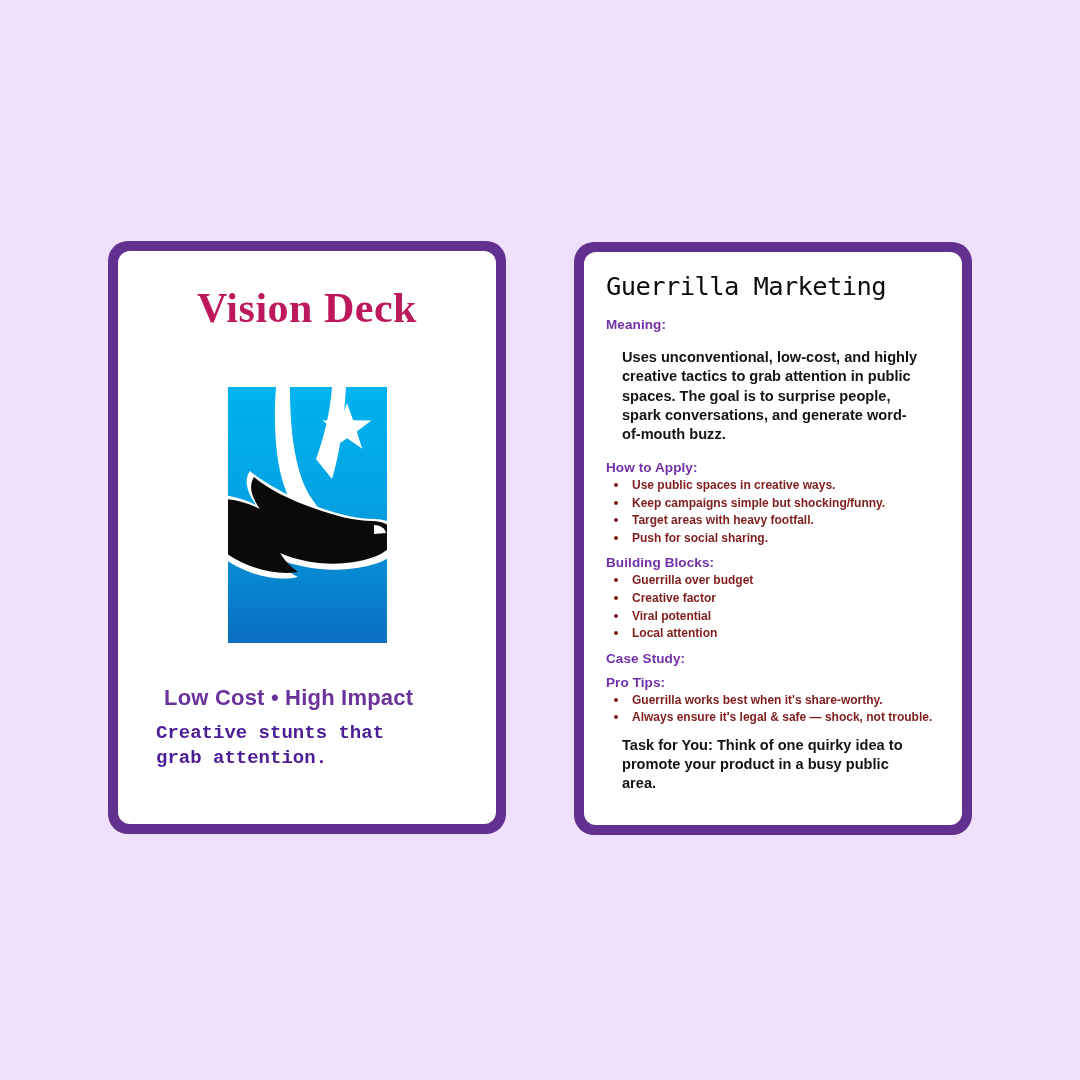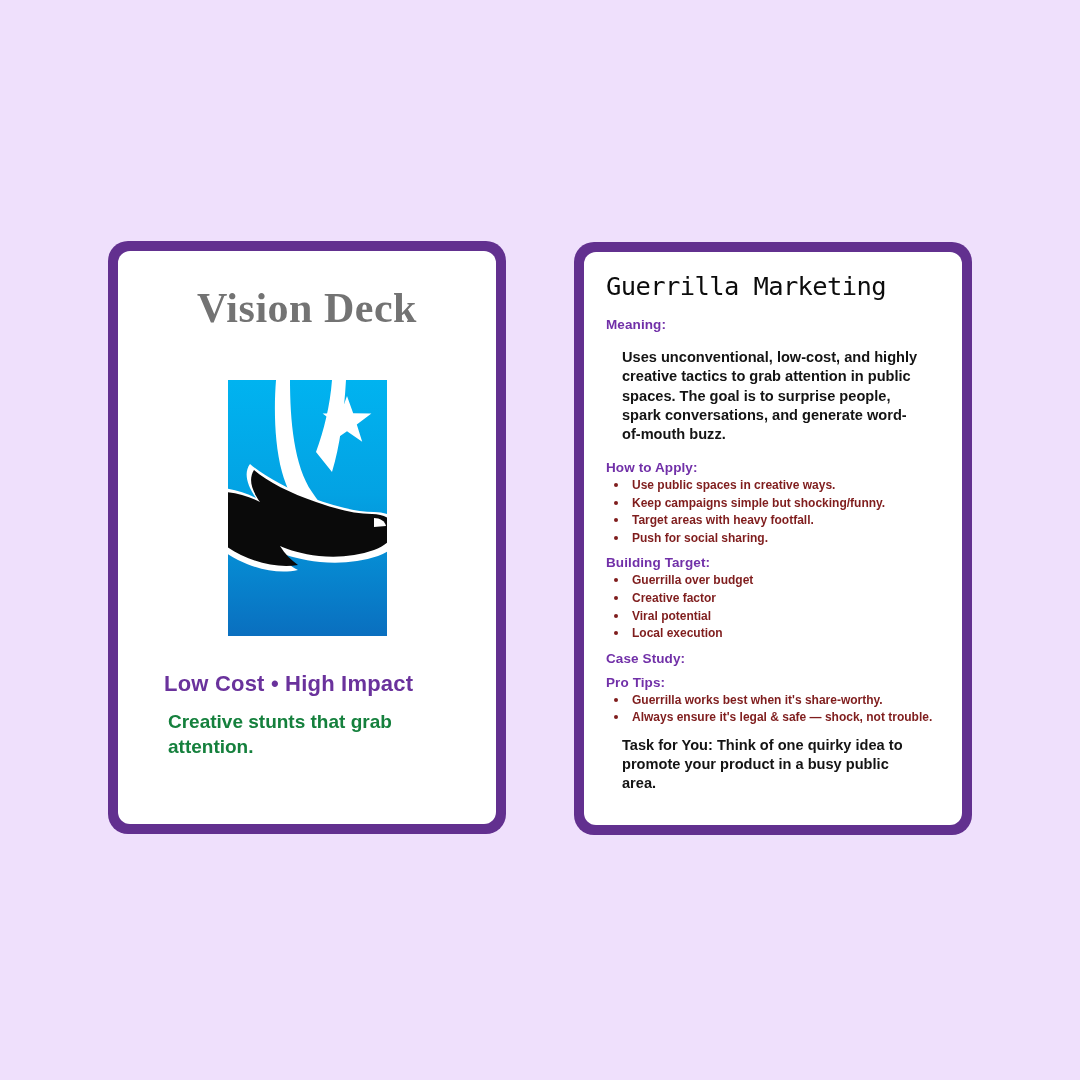--- a/index.html
+++ b/index.html
@@ -56,21 +56,21 @@
     padding: 26px 30px 22px 30px;
     box-sizing: border-box;
     display: flex;
     flex-direction: column;
   }
   .front-title {
     font-family: "Liberation Serif", "DejaVu Serif", serif;
     font-weight: 700;
     font-size: 42px;
     line-height: 1.1;
-    color: #737373;
+    color: #be185d;
     text-align: center;
     letter-spacing: 0.5px;
     margin: 8px 0 8px 0;
   }
 
   .logo-wrap {
     flex: 1 1 auto;
     display: flex;
     align-items: center;
     justify-content: center;
@@ -89,24 +89,25 @@
   .front-tagline {
     font-size: 22px;
     font-weight: 700;
     color: #6A329C;
     letter-spacing: 0.2px;
     margin: 0 0 10px 8px;
   }
   .front-sub {
     font-size: 19px;
     font-weight: 700;
-    color: #15803d;
+    color: #4c1d95;
     line-height: 1.35;
-    margin: 12px;
+    margin: 0;
     max-width: 270px;
+    font-family: Liberation Mono, monospace;
   }
 
   
   .back-body {
     position: absolute;
     inset: 0;
     padding: 20px 22px 16px 22px;
     box-sizing: border-box;
   }
   .back-title {
@@ -224,26 +225,26 @@
         <p class="para">Uses unconventional, low-cost, and highly creative tactics to grab attention in public spaces. The goal is to surprise people, spark conversations, and generate word-of-mouth buzz.</p>
 
         <div class="sec-head">How to Apply:</div>
         <ul class="blist">
           <li>Use public spaces in creative ways.</li>
           <li>Keep campaigns simple but shocking/funny.</li>
           <li>Target areas with heavy footfall.</li>
           <li>Push for social sharing.</li>
         </ul>
 
-        <div class="sec-head">Building Target:</div>
+        <div class="sec-head">Building Blocks:</div>
         <ul class="blist">
           <li>Guerrilla over budget</li>
           <li>Creative factor</li>
           <li>Viral potential</li>
-          <li>Local execution</li>
+          <li>Local attention</li>
         </ul>
 
         <div class="sec-head">Case Study:</div>
 
         <div class="sec-head">Pro Tips:</div>
         <ul class="blist">
           <li>Guerrilla works best when it's share-worthy.</li>
           <li>Always ensure it's legal &amp; safe — shock, not trouble.</li>
         </ul>
 

